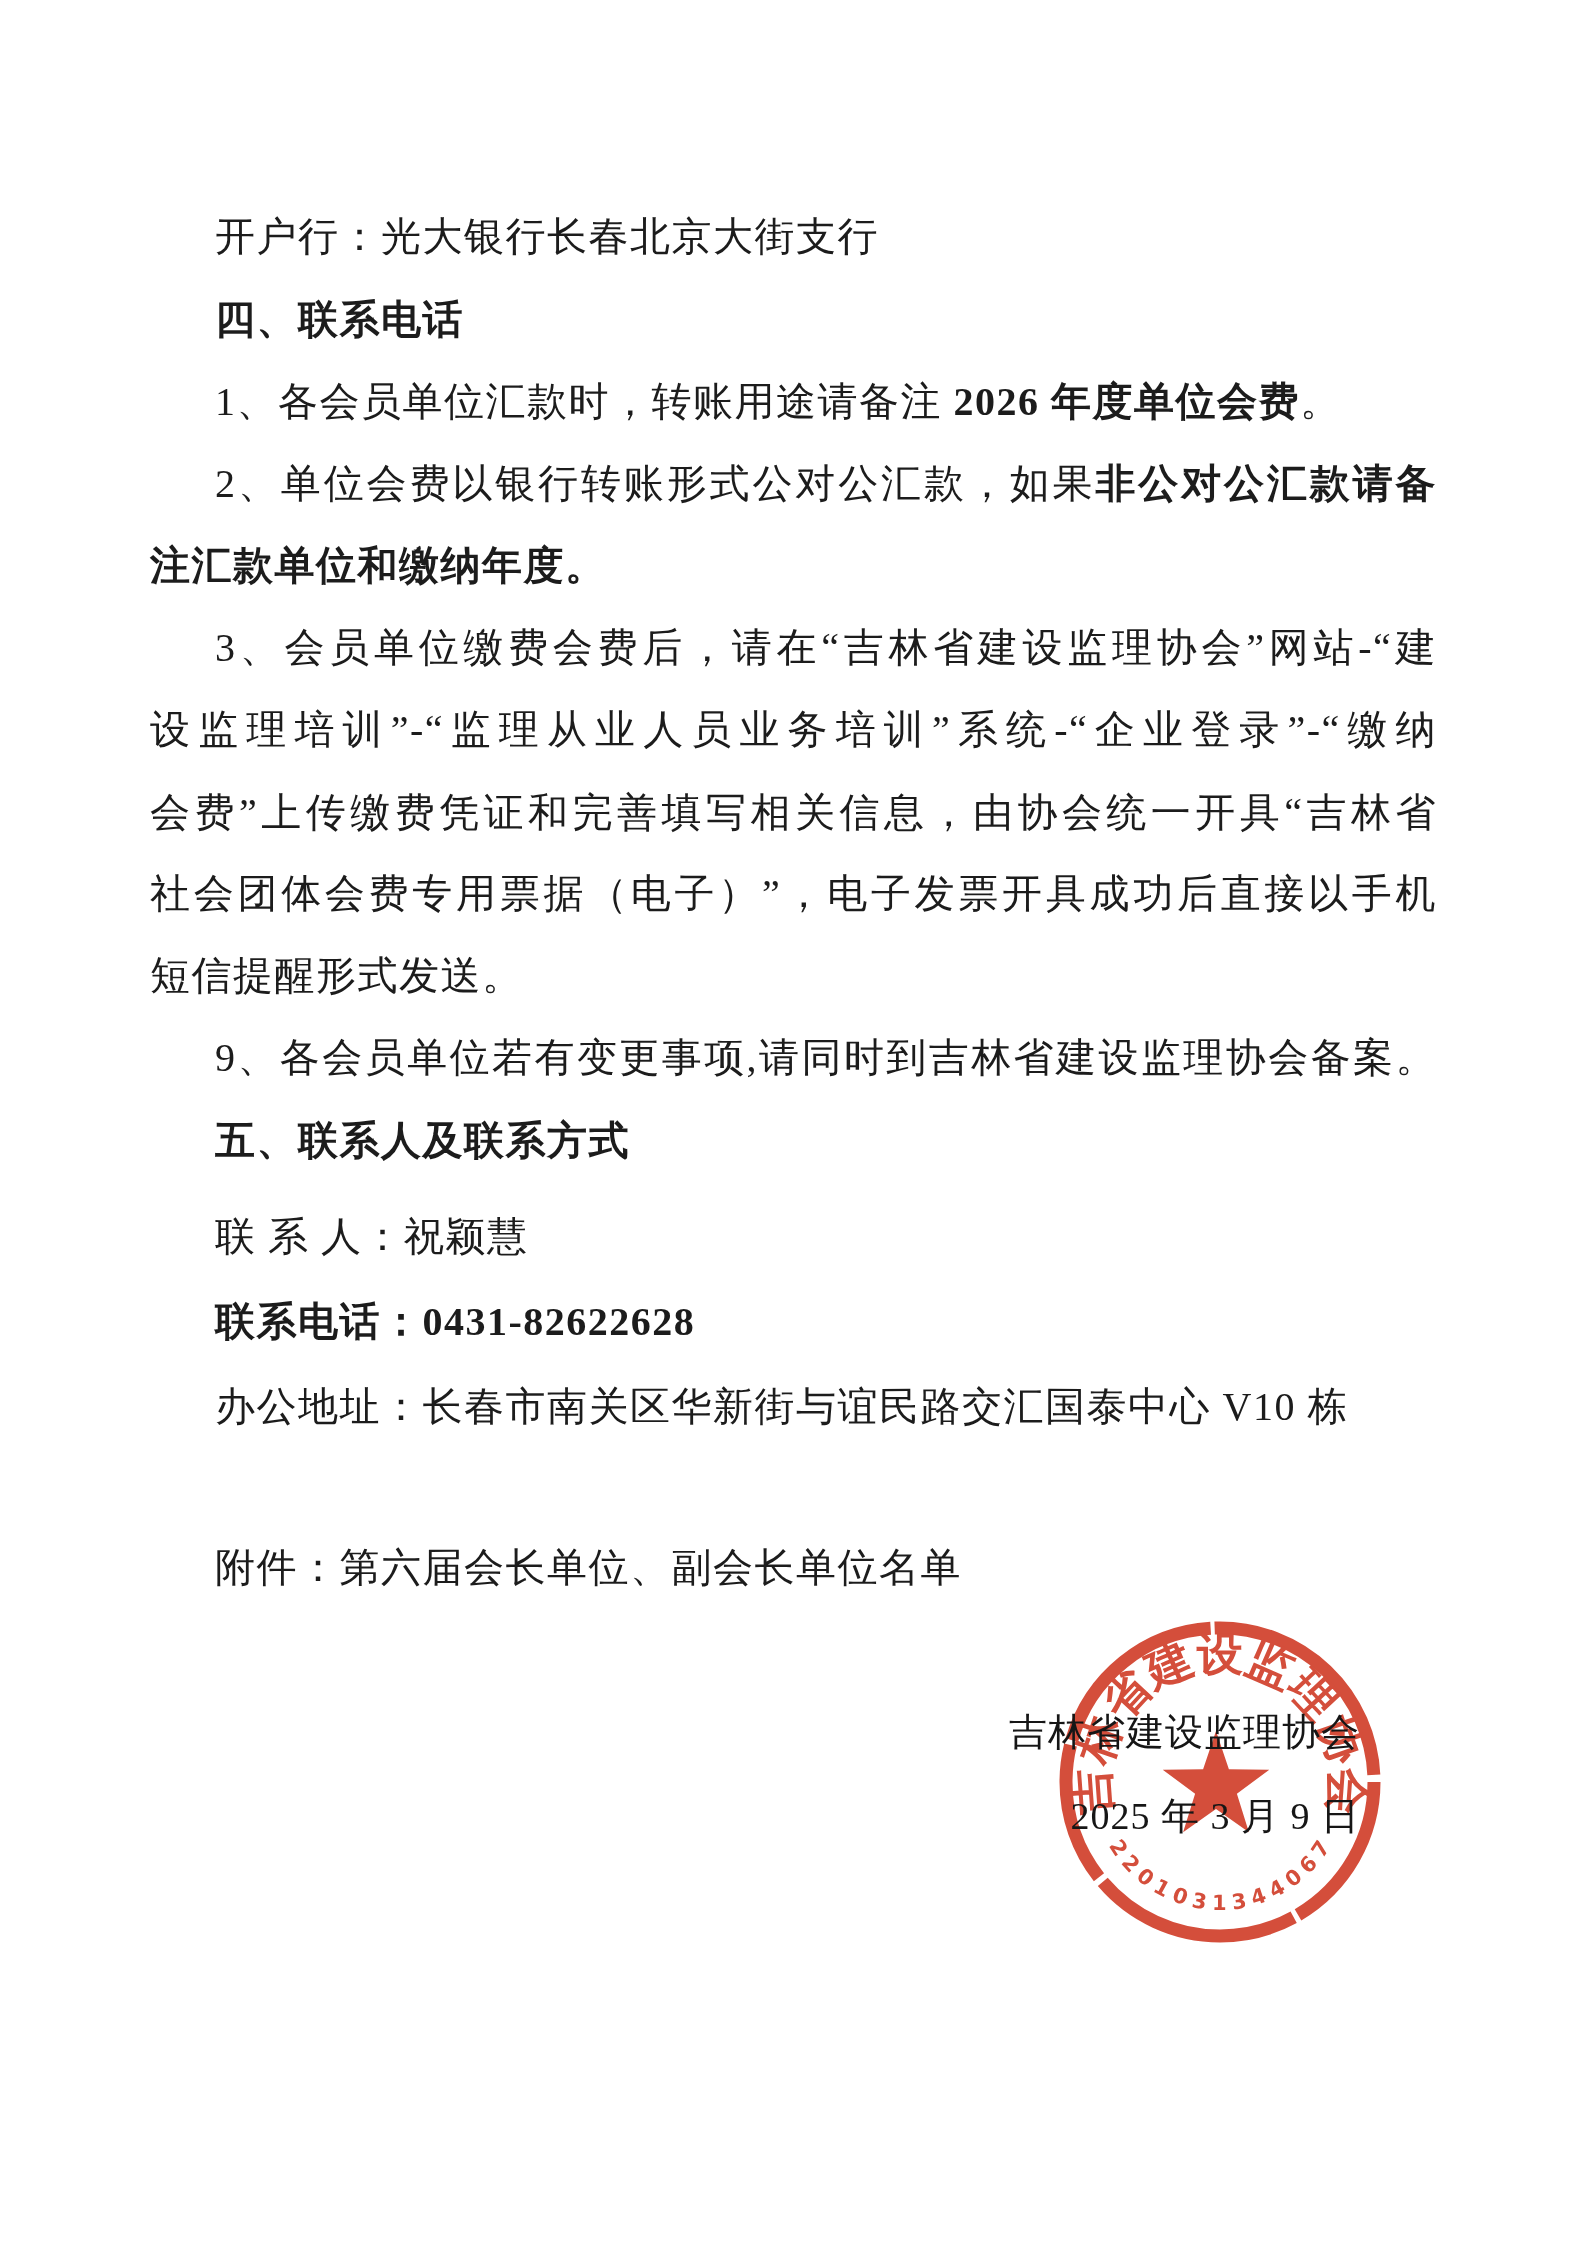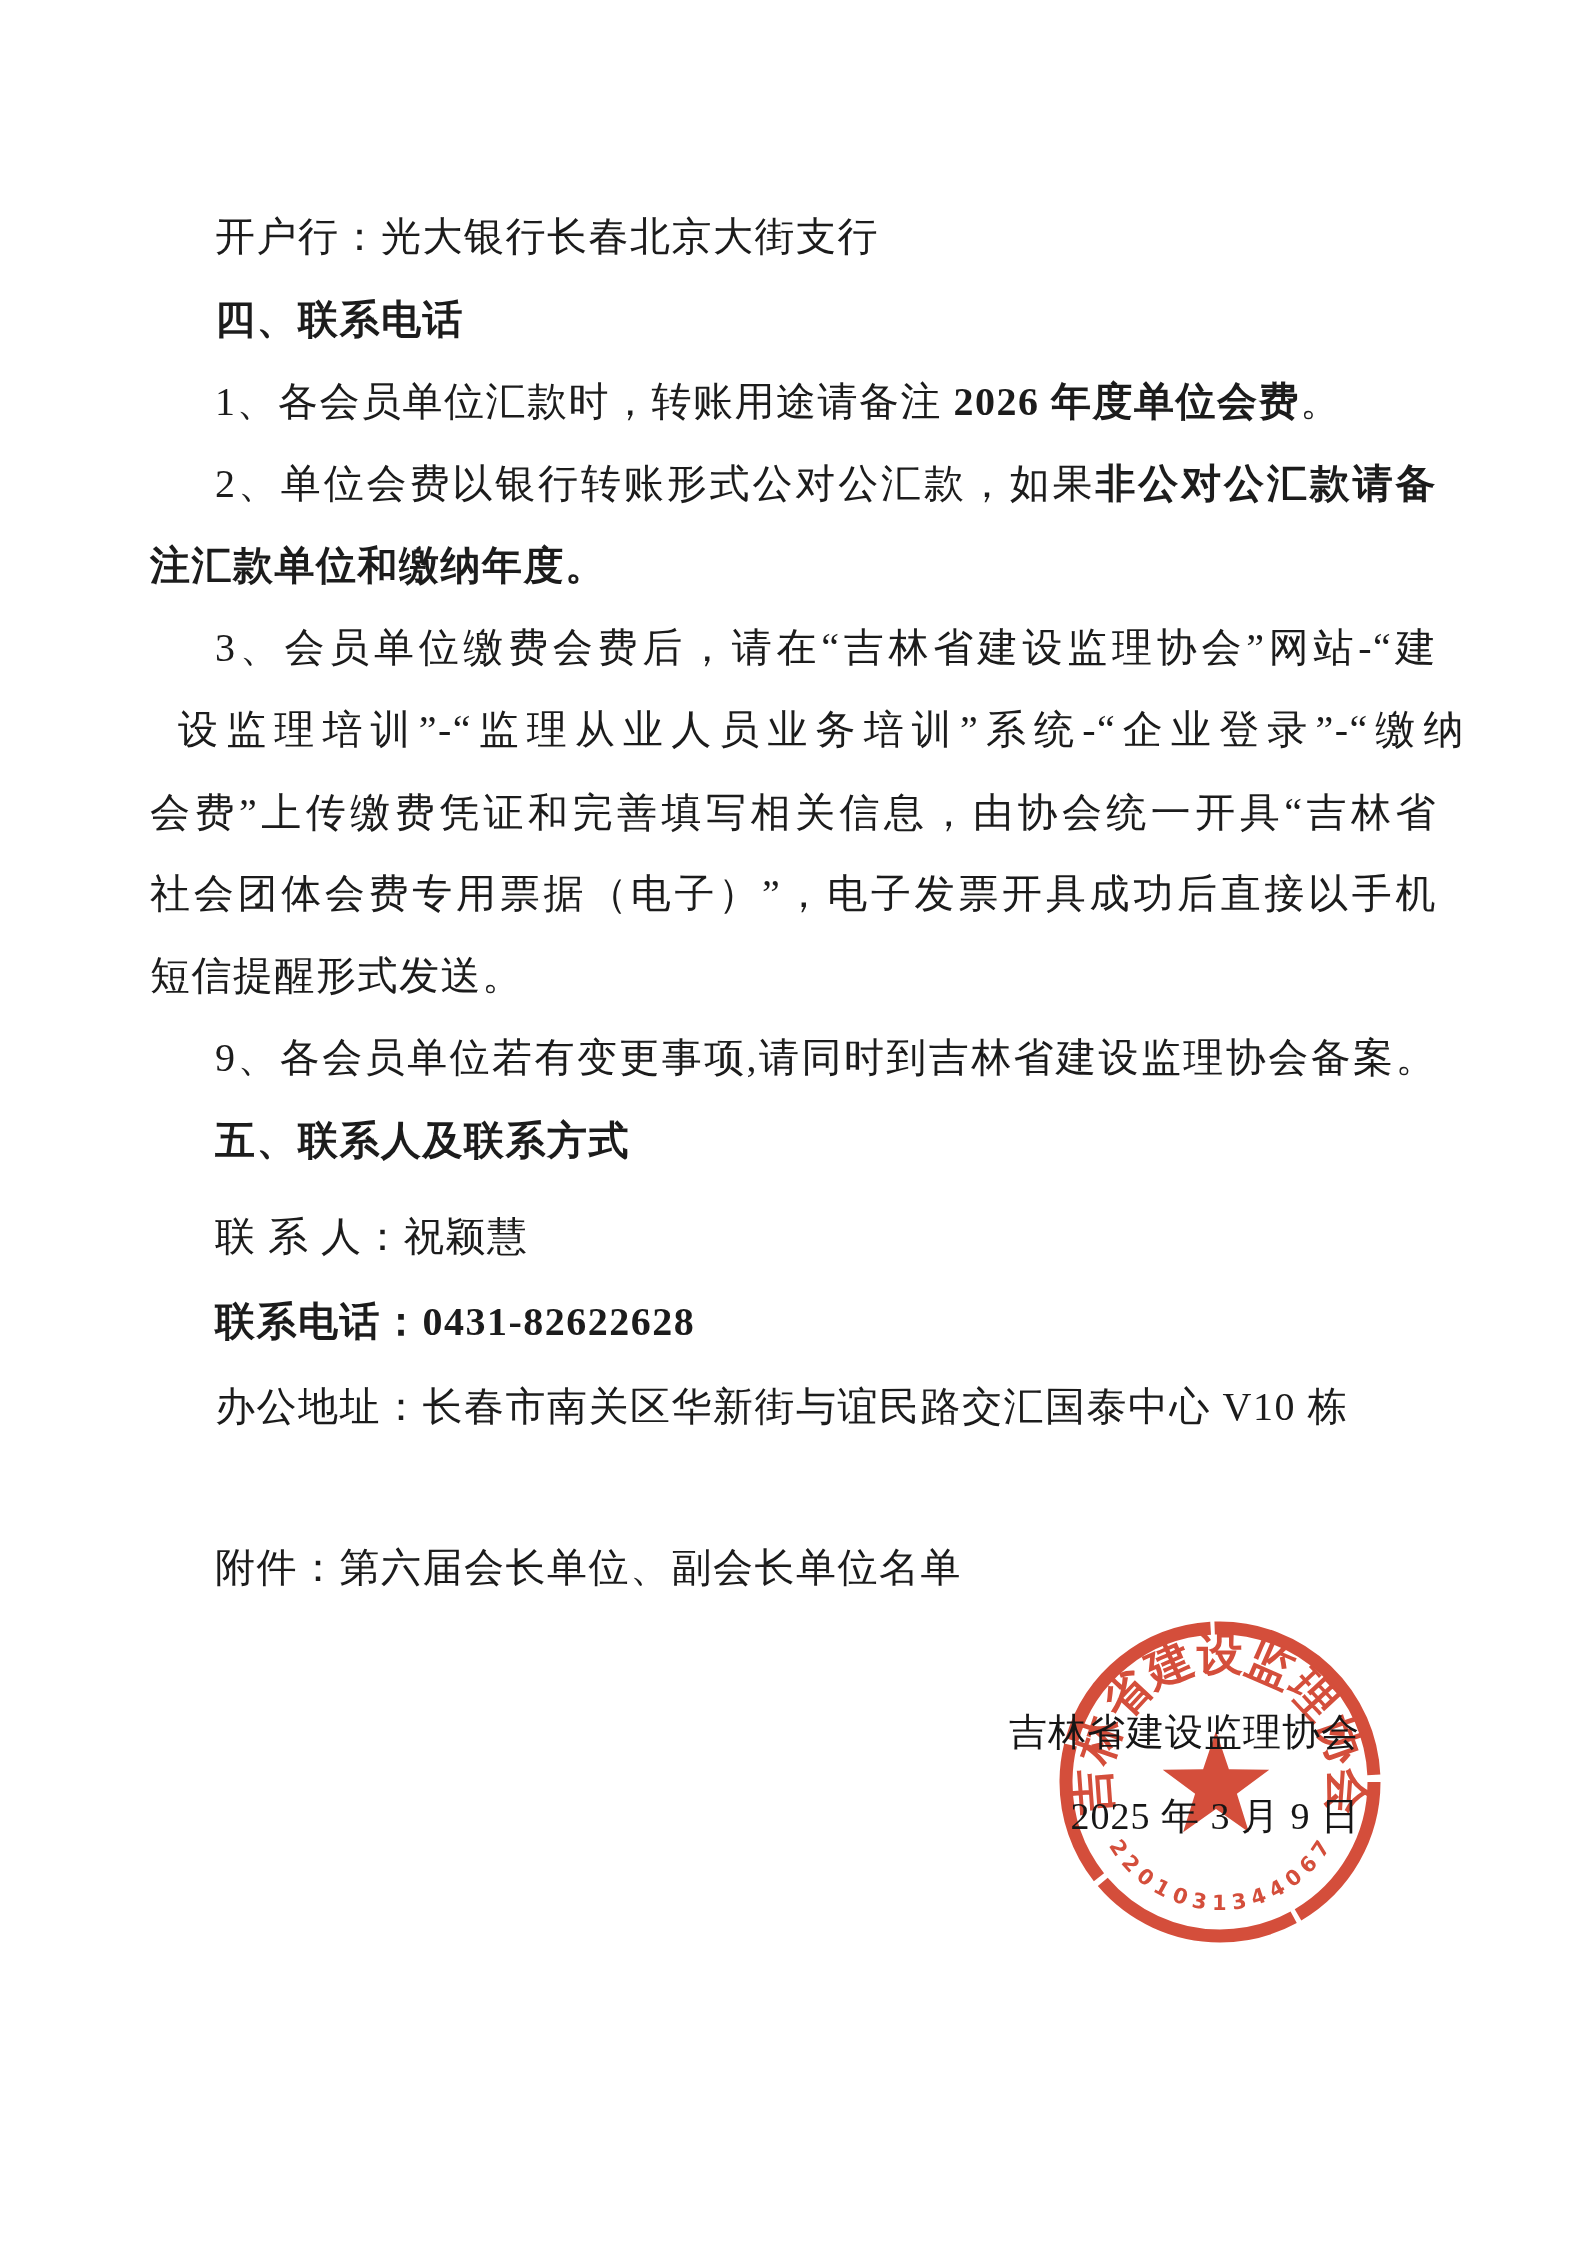--- a/index.html
+++ b/index.html
@@ -48,21 +48,21 @@
 
 <div class="page">
 
   <div>
       <div class="line" style="top: 209px; left: 215px;"><span>开户行：光大银行长春北京大街支行</span></div>
       <div class="line" style="top: 292px; left: 215px;"><span class="bold">四、联系电话</span></div>
       <div class="line" style="top: 374px; left: 215px;"><span>1、各会员单位汇款时，转账用途请备注 </span><span class="bold">2026 年度单位会费</span><span>。</span></div>
       <div class="line j" style="top: 456px; left: 215px; width: 1222px;"><span>2、单位会费以银行转账形式公对公汇款，如果</span><span class="bold">非公对公汇款请备</span></div>
       <div class="line" style="top: 538px; left: 150px;"><span class="bold">注汇款单位和缴纳年度。</span></div>
       <div class="line j" style="top: 620px; left: 215px; width: 1222px;"><span>3、会员单位缴费会费后，请在“吉林省建设监理协会”网站-“建</span></div>
-      <div class="line j" style="top: 702px; left: 150px; width: 1287px; margin-left: 28px;"><span>设监理培训”-“监理从业人员业务培训”系统-“企业登录”-“缴纳</span></div>
+      <div class="line j" style="top: 702px; left: 150px; width: 1287px;"><span>设监理培训”-“监理从业人员业务培训”系统-“企业登录”-“缴纳</span></div>
       <div class="line j" style="top: 785px; left: 150px; width: 1287px;"><span>会费”上传缴费凭证和完善填写相关信息，由协会统一开具“吉林省</span></div>
       <div class="line j" style="top: 866px; left: 150px; width: 1287px;"><span>社会团体会费专用票据（电子）”，电子发票开具成功后直接以手机</span></div>
       <div class="line" style="top: 948px; left: 150px;"><span>短信提醒形式发送。</span></div>
       <div class="line j" style="top: 1030px; left: 215px; width: 1222px;"><span>9、各会员单位若有变更事项,请同时到吉林省建设监理协会备案。</span></div>
       <div class="line" style="top: 1113px; left: 215px;"><span class="bold">五、联系人及联系方式</span></div>
       <div class="line" style="top: 1209px; left: 215px;"><span>联 系 人：祝颖慧</span></div>
       <div class="line" style="top: 1294px; left: 215px; font-weight: bold;"><span>联系电话：0431-82622628</span></div>
       <div class="line" style="top: 1379px; left: 215px;"><span>办公地址：长春市南关区华新街与谊民路交汇国泰中心 V10 栋</span></div>
       <div class="line" style="top: 1540px; left: 215px;"><span>附件：第六届会长单位、副会长单位名单</span></div>
     </div>

